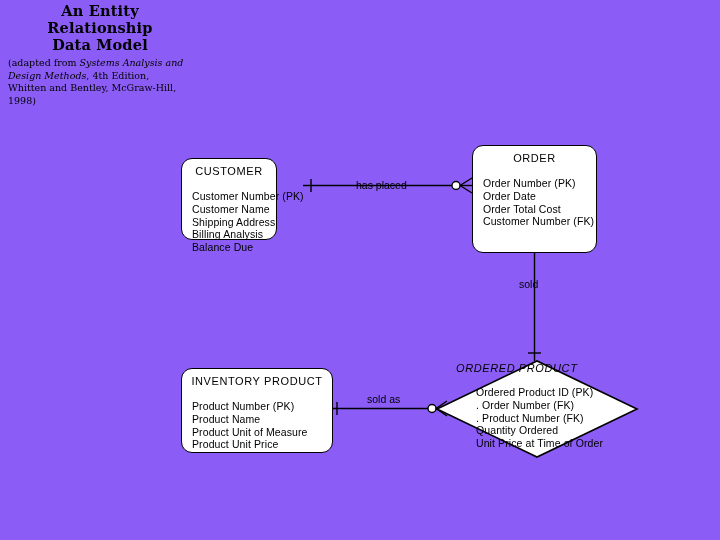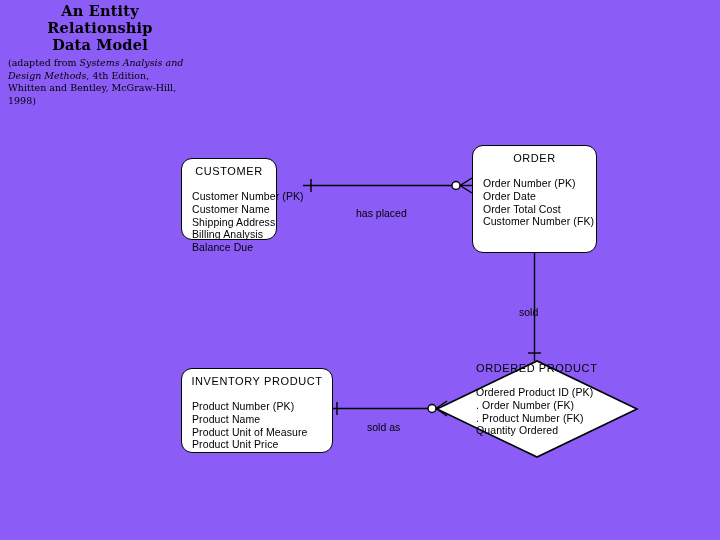--- a/index.html
+++ b/index.html
@@ -78,28 +78,29 @@
     top: 361px;
     width: 200px;
     height: 96px;
   }
   #ordered-product-shape svg {
     display: block;
     overflow: visible;
   }
   #ordered-product-name {
     position: absolute;
-    left: 476px;
+    left: 456px;
     top: 362px;
     width: 120px;
     text-align: left;
     font-size: 11px;
     line-height: 13px;
     letter-spacing: 0.6px;
     white-space: nowrap;
+    font-style: italic;
   }
   #ordered-product-attrs {
     position: absolute;
     left: 476px;
     top: 386px;
     width: 160px;
   }
   #ordered-product-attrs .attr {
     font-size: 10.5px;
     line-height: 12.8px;
@@ -127,21 +128,20 @@
     stroke: #000;
     stroke-width: 1.4;
     fill: #ffffff;
   }
   .rel-label {
     position: absolute;
     font-size: 10.5px;
     line-height: 12px;
     white-space: nowrap;
     color: #000;
-    margin-top: 28px;
   }
 </style>
 </head>
 <body>
 
 <div id="canvas">
 
   <div id="title-block">
     <div id="doc-title">
       <div>An Entity</div>
@@ -212,15 +212,16 @@
     <svg width="200" height="96" viewBox="0 0 200 96">
       <polygon points="0,48 100,0 200,48 100,96" fill="#ffffff" stroke="#000000" stroke-width="1.6"></polygon>
     </svg>
   </div>
   <div id="ordered-product-name">ORDERED PRODUCT</div>
   <div id="ordered-product-attrs">
     <div class="attr">Ordered Product ID (PK)</div>
     <div class="attr">. Order Number (FK)</div>
     <div class="attr">. Product Number (FK)</div>
     <div class="attr">Quantity Ordered</div>
+    <div class="attr">Unit Price at Time of Order</div>
   </div>
 
 </div>
 
 </body></html>

